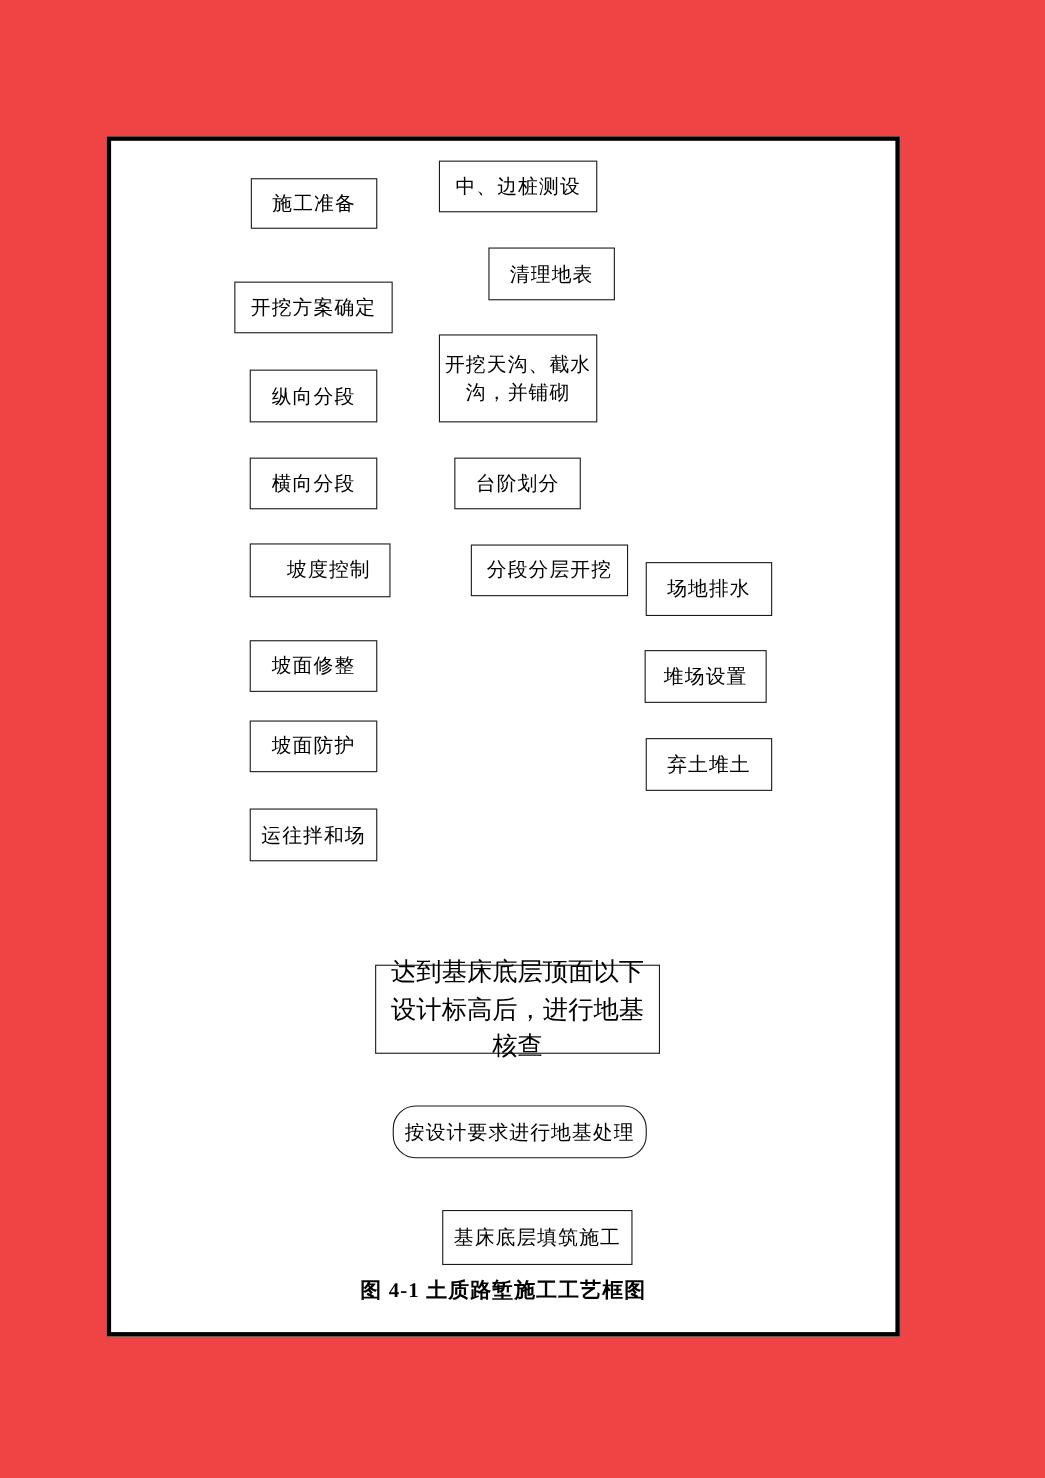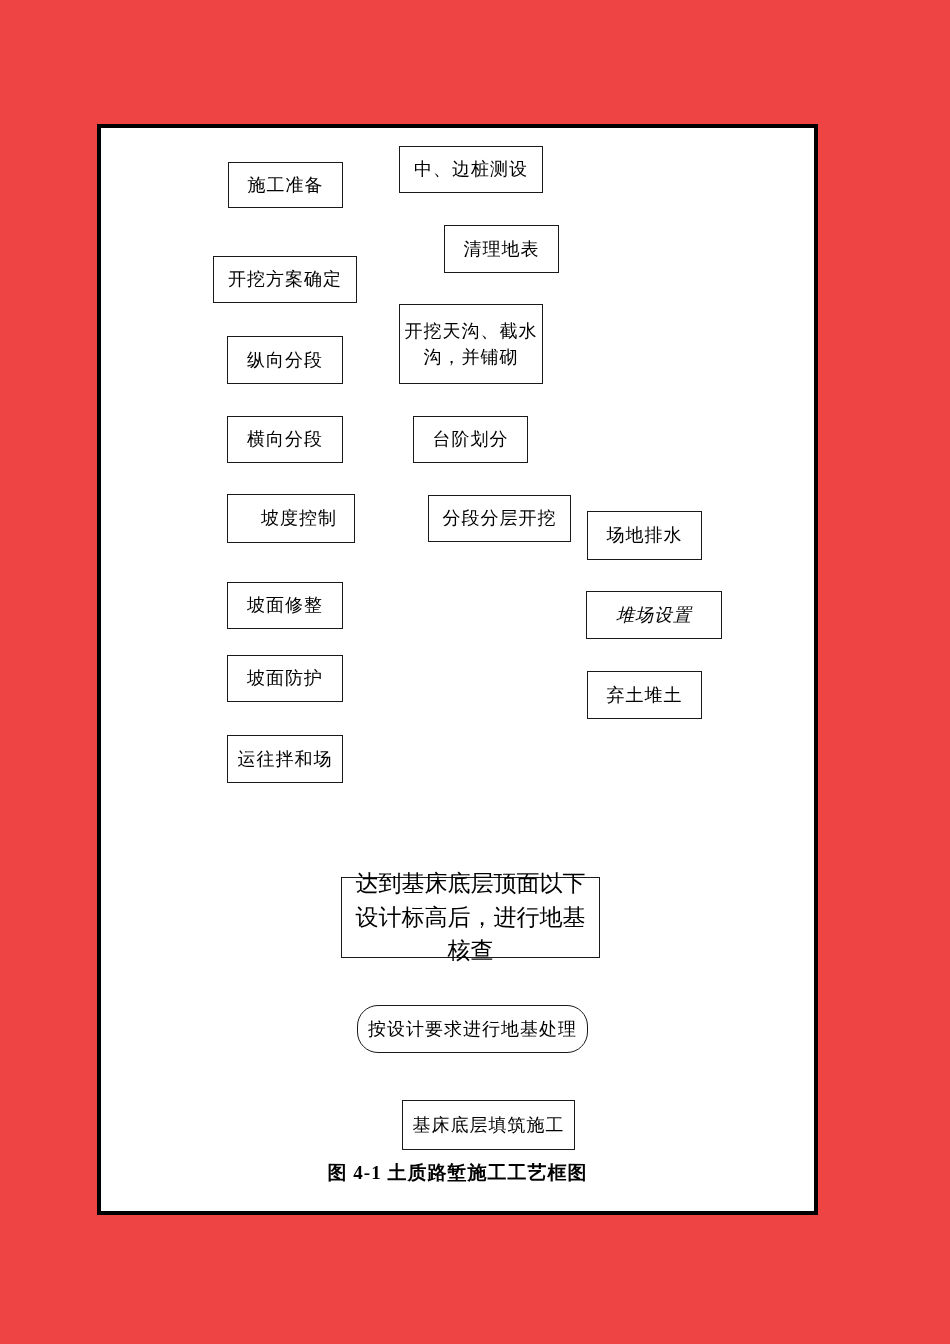--- a/index.html
+++ b/index.html
@@ -40,21 +40,21 @@
   #n-clear{left:413px;top:225px;width:115px;height:48px;margin-left:31px;}
   #n-plan {left:213px;top:256px;width:144px;height:47px;}
   #n-ditch{left:399px;top:304px;width:144px;height:80px;}
   #n-longi{left:227px;top:336px;width:116px;height:48px;}
   #n-trans{left:227px;top:416px;width:116px;height:47px;}
   #n-step {left:413px;top:416px;width:115px;height:47px;}
   #n-slopectl{left:227px;top:494px;width:128px;height:49px;padding-left:19px;}
   #n-excav{left:400px;top:495px;width:143px;height:47px;margin-left:28px;}
   #n-drain{left:587px;top:511px;width:115px;height:49px;}
   #n-trim {left:227px;top:582px;width:116px;height:47px;}
-  #n-yard {left:586px;top:591px;width:136px;height:48px;font-style:italic;}
+  #n-yard {left:586px;top:591px;width:111px;height:48px;}
   #n-prot {left:227px;top:655px;width:116px;height:47px;}
   #n-spoil{left:587px;top:671px;width:115px;height:48px;}
   #n-mix  {left:227px;top:735px;width:116px;height:48px;text-align:center;}
   #n-check{left:341px;top:877px;width:259px;height:81px;font-size:23px;letter-spacing:0;}
   #n-treat{left:357px;top:1005px;width:231px;height:48px;border-radius:21px;}
   #n-fill {left:385px;top:1100px;width:173px;height:50px;margin-left:17px;}
   .caption{
     position:absolute;
     left:97px;top:1160px;width:721px;
     text-align:center;

